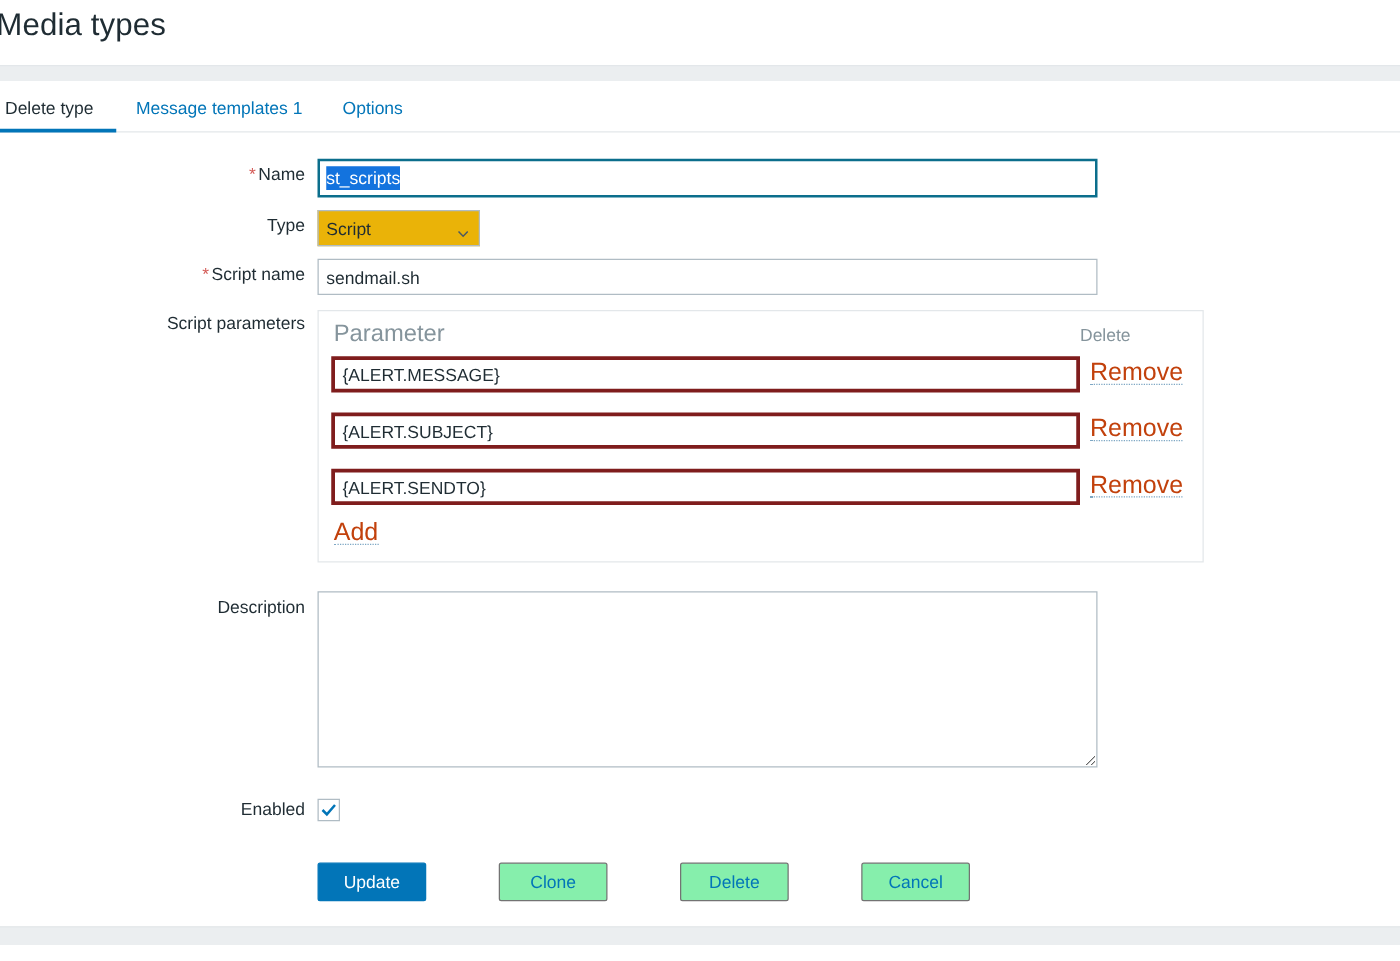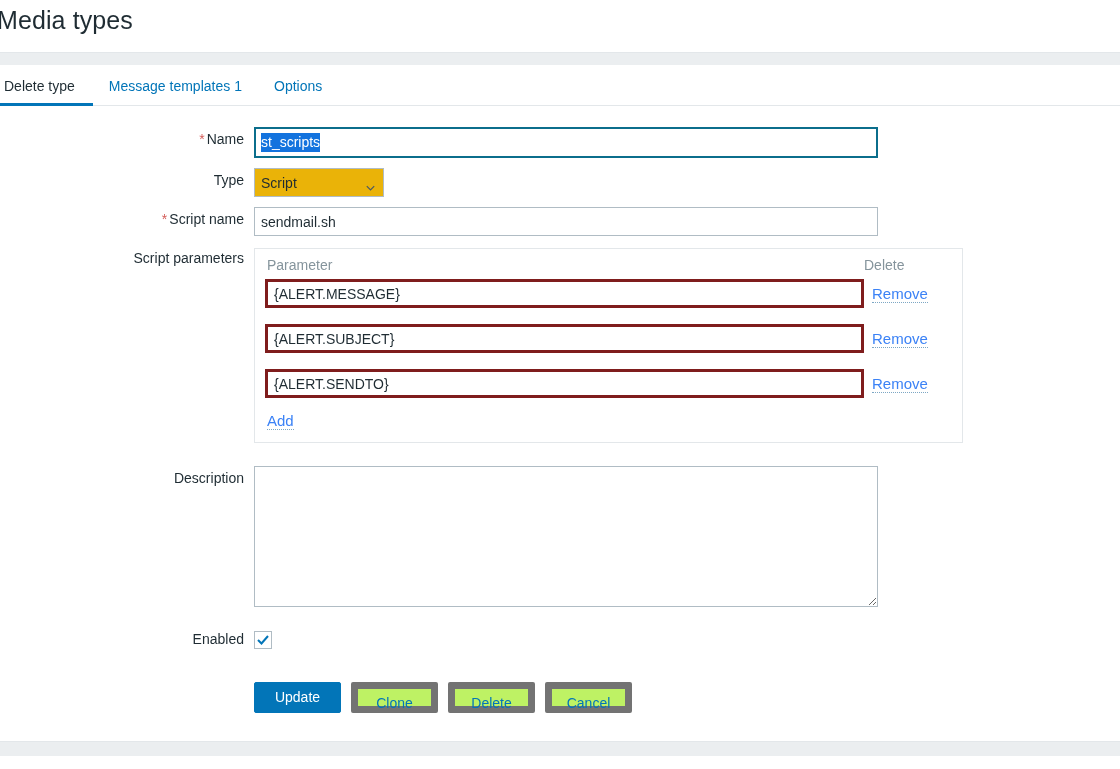--- a/index.html
+++ b/index.html
@@ -179,21 +179,21 @@
     padding: 8px 10px 12px 10px;
     background: #ffffff;
   }
   .params-head {
     display: flex;
     align-items: center;
     margin-bottom: 6px;
   }
   .params-head .col-param {
     flex: 1;
-    font-size: 14px;
+    font-size: 19px;
     color: #85949c;
     padding-left: 2px;
   }
   .params-head .col-action {
     width: 88px;
     font-size: 14px;
     color: #85949c;
     text-align: left;
   }
   .param-row {
@@ -212,22 +212,22 @@
     color: #1f2c33;
     padding: 0 6px;
     outline: none;
   }
   .param-row .param-action {
     width: 88px;
     padding-left: 8px;
     box-sizing: border-box;
   }
   .link {
-    color: #3b82f6;
-    font-size: 15px;
+    color: #c2410c;
+    font-size: 20px;
     text-decoration: none;
     border-bottom: 1px dotted #7da7c4;
     cursor: pointer;
     line-height: 17px;
     display: inline-block;
     text-align: right;
   }
   .add-link-wrap {
     padding-left: 2px;
     margin-top: -2px;
@@ -283,23 +283,24 @@
     cursor: pointer;
     line-height: 29px;
     text-align: center;
   }
   .btn-primary {
     background: #0275b8;
     border: 1px solid #0275b8;
     color: #ffffff;
   }
   .btn-secondary {
-    background: #bef264;
-    border: 7px solid #737373;
+    background: #86efac;
+    border: 1px solid #737373;
     color: #0275b8;
+    margin-left: 48px;
   }
 
   .footer-strip {
     position: absolute;
     left: 0;
     right: 0;
     bottom: 0;
     height: 14px;
     background: #ebeef0;
     border-top: 1px solid #e3e7ea;

